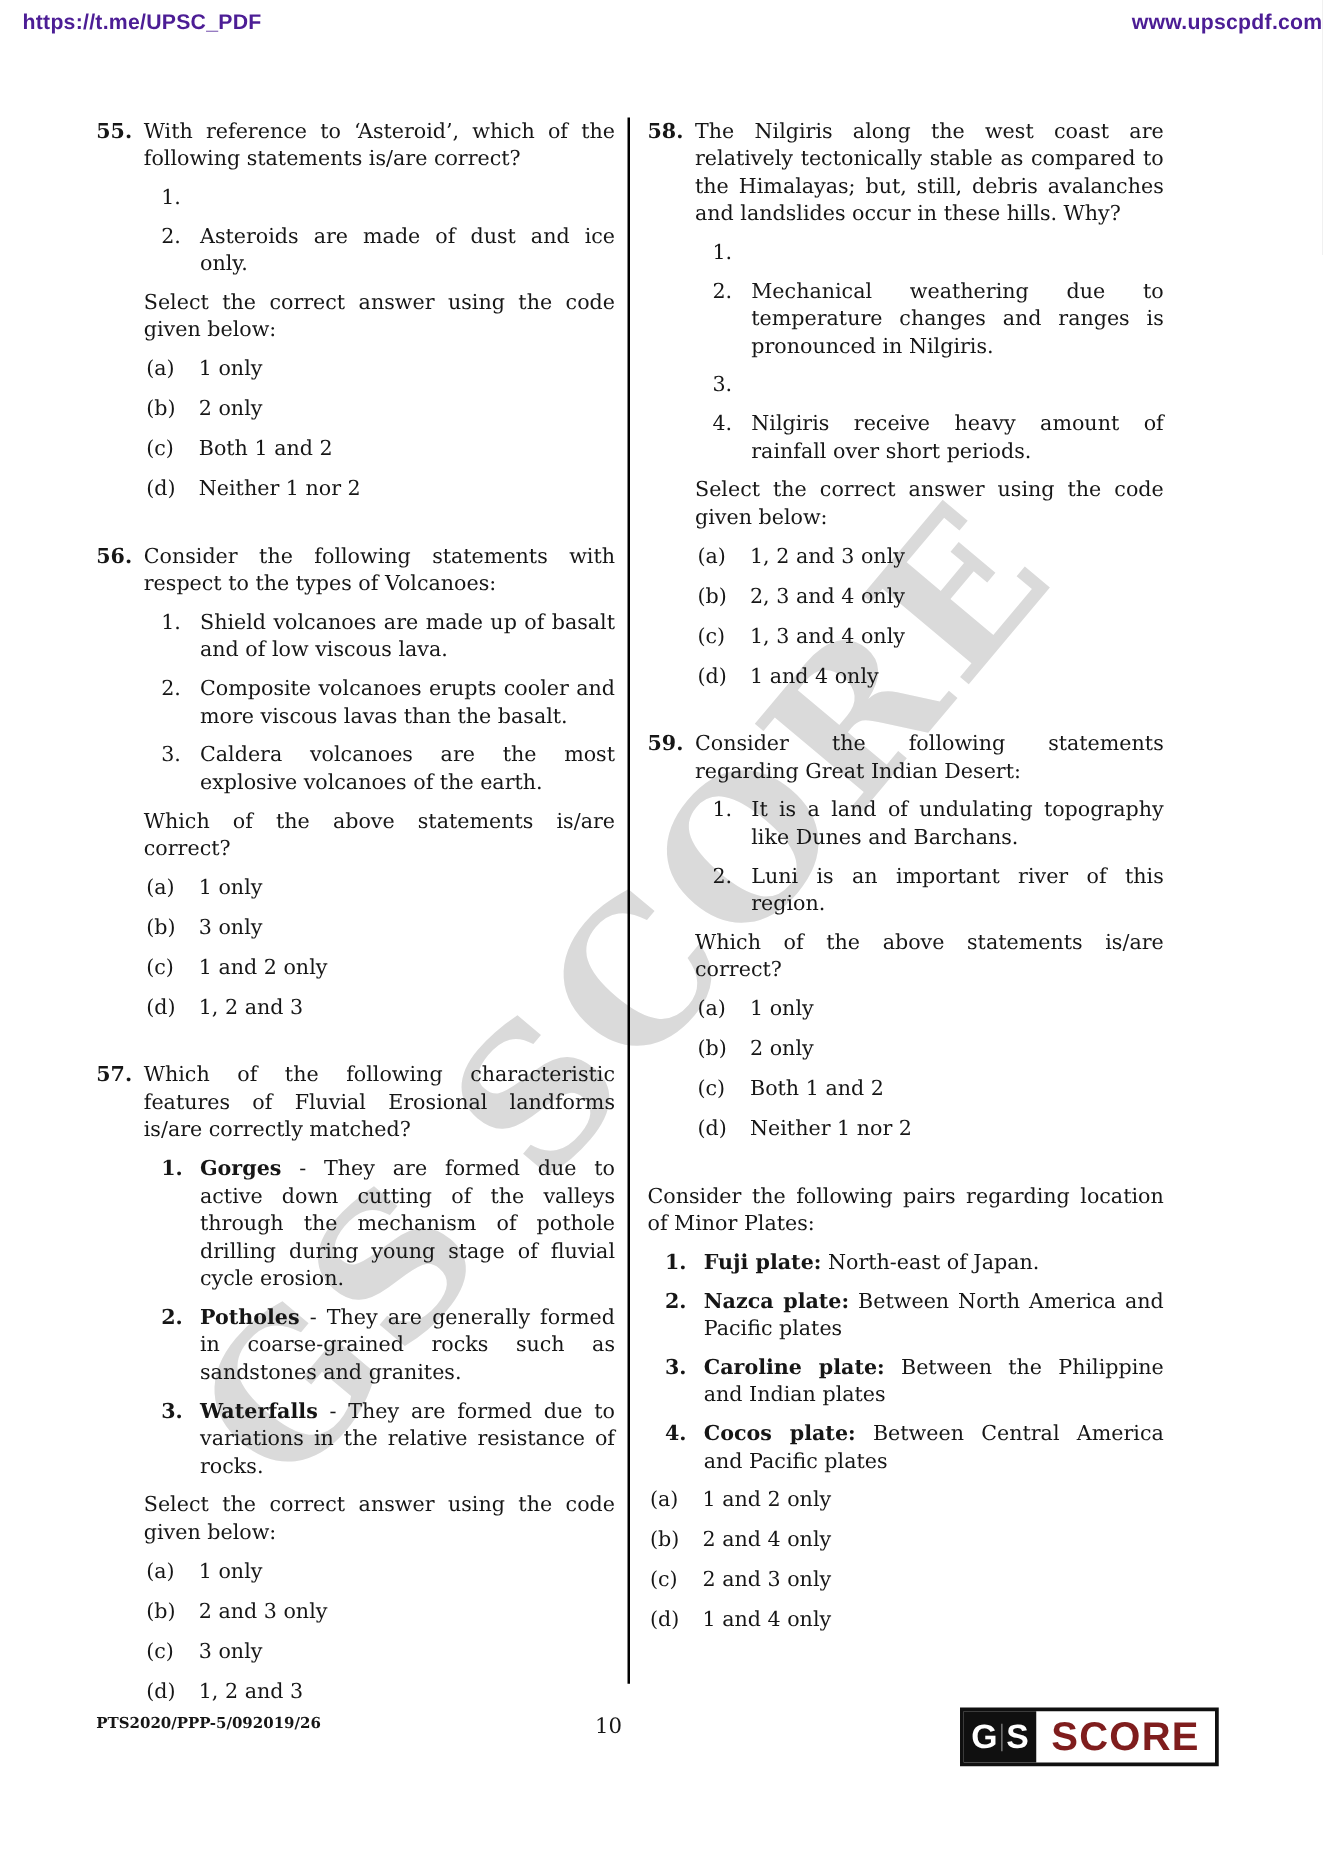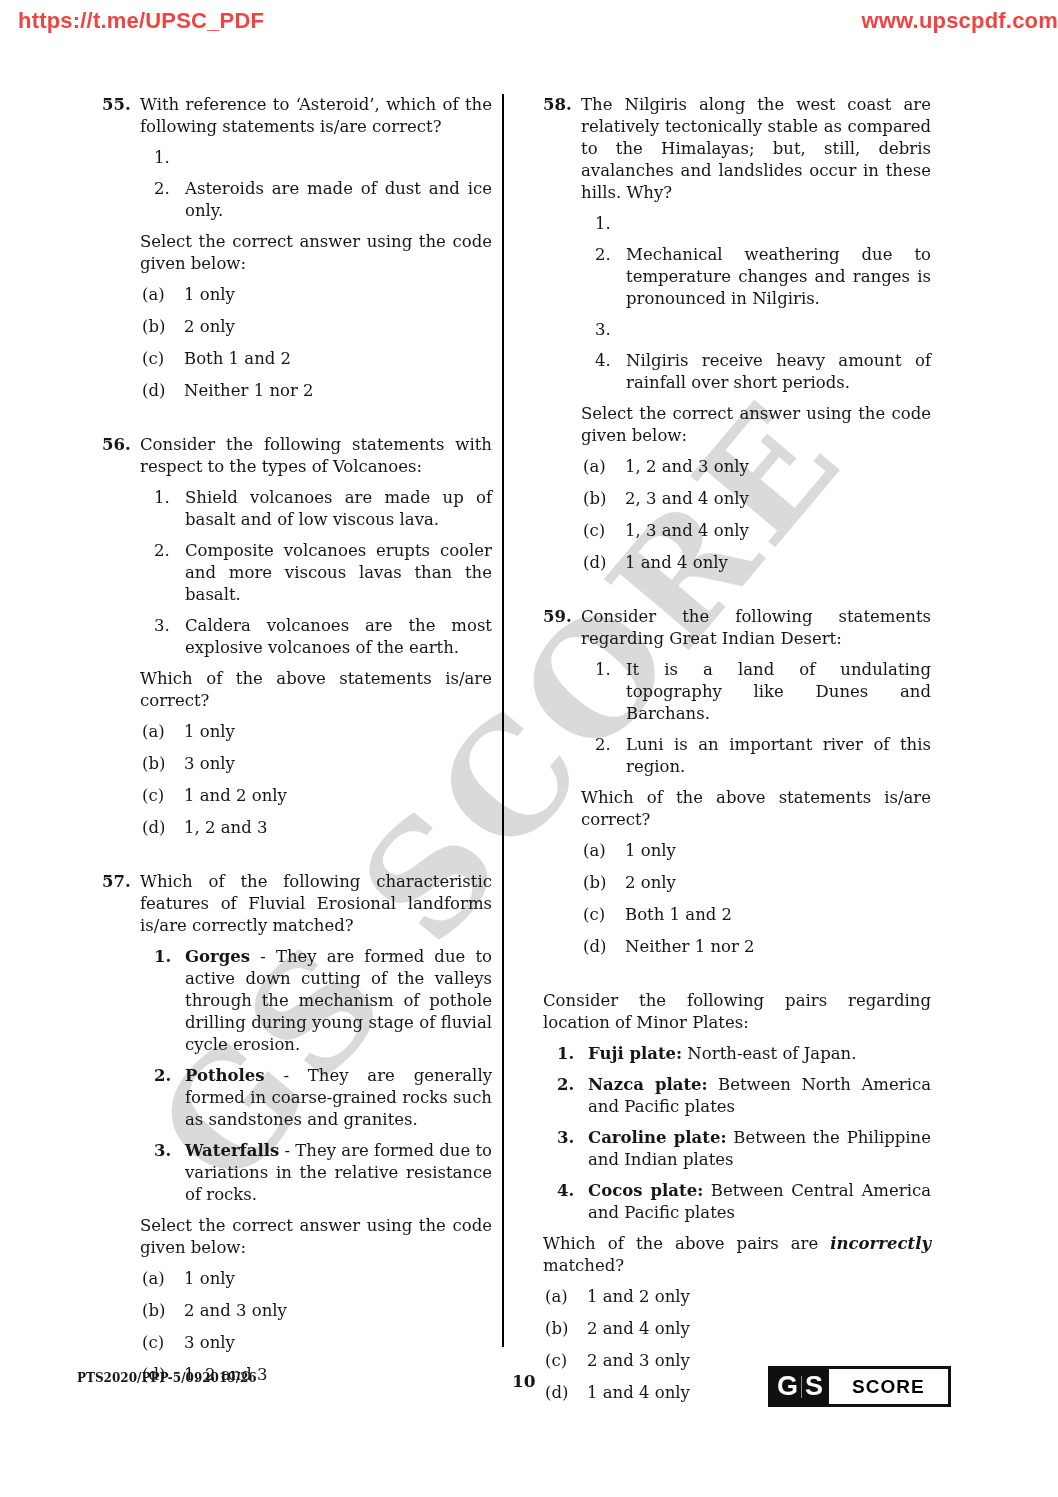--- a/index.html
+++ b/index.html
@@ -9,22 +9,22 @@
     background:#ffffff;
     overflow:hidden;
     font-family:"DejaVu Serif", serif;
     color:#161616;
   }
   
   .header{position:absolute;top:5px;left:0;right:0;height:34px;}
   .hlink{
     position:absolute;top:3px;
     font-family:"Liberation Sans", sans-serif;
-    font-weight:bold;font-size:22px;
-    color:#ef4444;text-decoration:none;
+    font-weight:bold;font-size:17px;
+    color:#4c1d95;text-decoration:none;
     letter-spacing:0.2px;
   }
   .hlink.left{left:18px;}
   .hlink.right{right:0;}
   
   .watermark{
     position:absolute;left:500px;top:792px;
     transform:translate(-50%,-50%) rotate(-50deg);
     font-family:"DejaVu Serif", serif;
     font-weight:bold;font-size:152px;letter-spacing:8px;
@@ -34,57 +34,57 @@
   
   .content{
     position:absolute;top:94px;left:77px;
     display:flex;z-index:1;
   }
   .col{font-size:16.5px;line-height:22px;}
   .col.left{width:415px;}
   .col.right{width:413px;margin-left:14px;}
   .divider{width:2px;height:1253px;background:#000;margin-left:10px;flex:none;}
   
-  .question{display:flex;margin-bottom:22px;margin-left:25px;}
+  .question{display:flex;margin-bottom:22px;}
   .q-num{width:38px;flex:none;font-weight:bold;}
   .q-body{flex:1;min-width:0;}
   .q-para{text-align:justify;margin-bottom:9px;}
   .q-item{display:flex;padding-left:14px;margin-bottom:9px;}
   .item-num{width:31px;flex:none;}
   .item-text{flex:1;text-align:justify;}
   .q-option{display:flex;padding-left:2px;margin-bottom:10px;}
   .opt-label{width:42px;flex:none;}
   .opt-text{flex:1;}
   .b{font-weight:bold;}
   .i{font-style:italic;}
   
   .footer-code{
     position:absolute;left:77px;top:1371px;
     font-weight:bold;font-size:12px;z-index:1;
   }
   .footer-page{
-    position:absolute;left:512px;top:1371px;
-    font-weight:bold;font-size:17px;z-index:1;
+    position:absolute;left:476px;top:1371px;
+    font-weight:normal;font-size:17px;z-index:1;
   }
   .logo{
     position:absolute;left:768px;top:1366px;
     display:inline-flex;align-items:stretch;
     border:3px solid #101010;background:#fff;
     font-family:"Liberation Sans", sans-serif;
     font-weight:bold;z-index:1;
   }
   .logo-gs{
     background:#101010;color:#ffffff;
     display:flex;align-items:center;
     padding:2px 6px;font-size:27px;
   }
   .gs-div{width:1px;height:22px;background:#8a8a8a;margin:0 3px;}
   .logo-score{
-    color:#000000;display:flex;align-items:center;
-    padding:2px 23px;font-size:19px;letter-spacing:1px;
+    color:#7f1d1d;display:flex;align-items:center;
+    padding:2px 12px;font-size:32px;letter-spacing:1px;
   }
 </style>
 </head>
 <body>
 
 <div class="page">
 
   <div class="header">
     <a href="#" class="hlink left">https://t.me/UPSC_PDF</a>
     <a href="#" class="hlink right">www.upscpdf.com</a>
@@ -277,21 +277,20 @@
               <span class="item-text"><span class="b ">Nazca plate:</span><span> Between North America and Pacific plates</span></span>
             </div>
             <div class="q-item">
               <span class="item-num b">3.</span>
               <span class="item-text"><span class="b ">Caroline plate:</span><span> Between the Philippine and Indian plates</span></span>
             </div>
             <div class="q-item">
               <span class="item-num b">4.</span>
               <span class="item-text"><span class="b ">Cocos plate:</span><span> Between Central America and Pacific plates</span></span>
             </div>
-            <div class="q-para"><span>Which of the above pairs are </span><span class="b i">incorrectly</span><span> matched?</span></div>
             <div class="q-option">
               <span class="opt-label">(a)</span>
               <span class="opt-text"><span>1 and 2 only</span></span>
             </div>
             <div class="q-option">
               <span class="opt-label">(b)</span>
               <span class="opt-text"><span>2 and 4 only</span></span>
             </div>
             <div class="q-option">
               <span class="opt-label">(c)</span>

